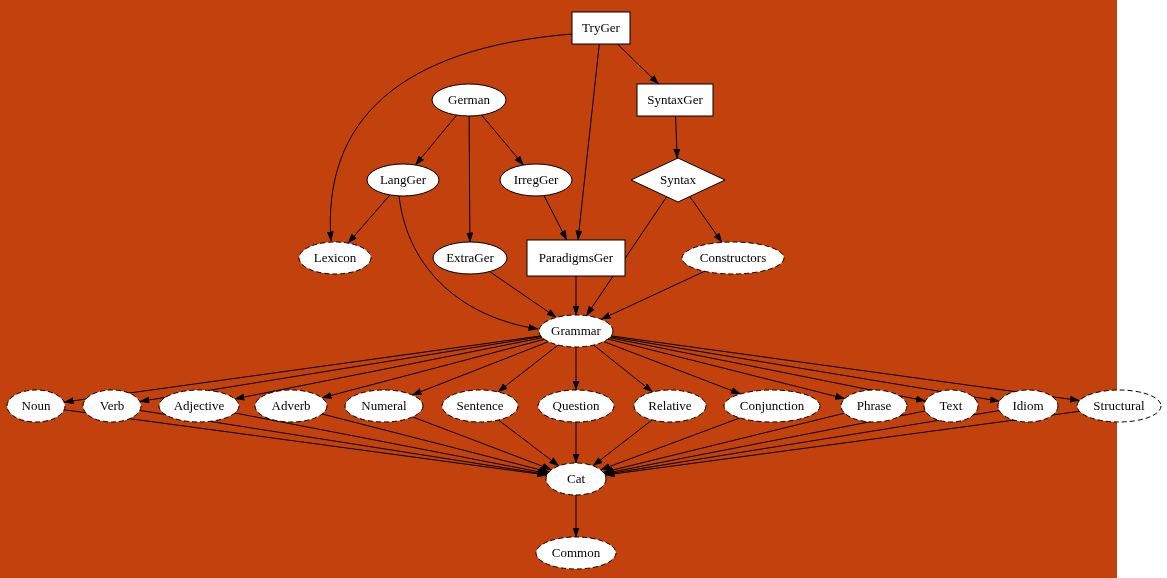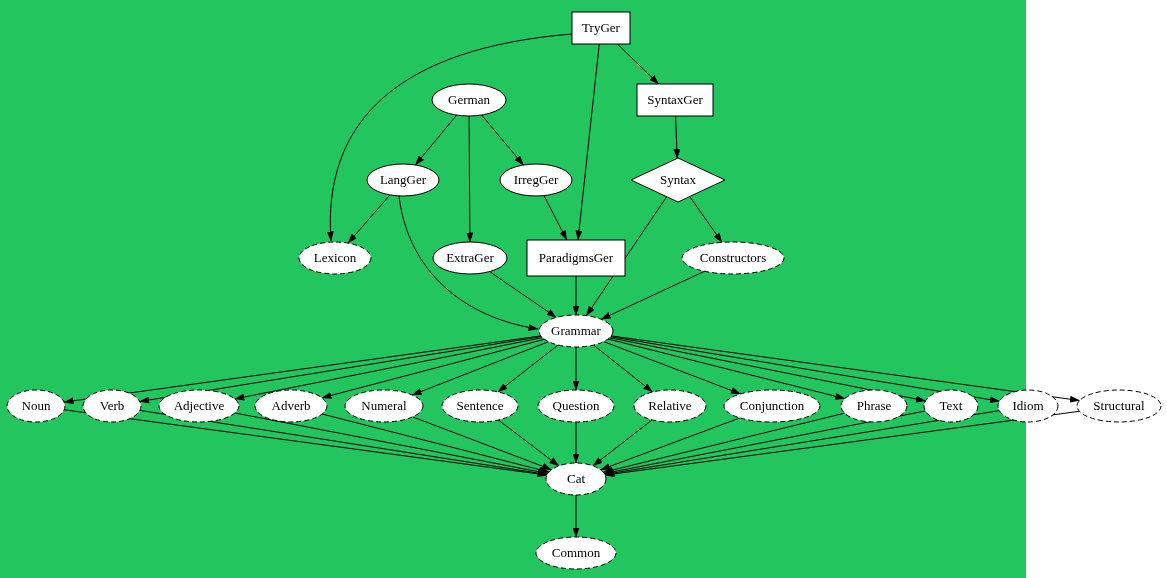--- a/index.html
+++ b/index.html
@@ -1,23 +1,23 @@
 <!DOCTYPE html>
 <html><head>
 <meta charset="utf-8">
 <style>
   html, body {
     margin: 0;
     padding: 0;
     background: #ffffff;
   }
   .canvas-wrap {
-    width: 1026px;
+    width: 1117px;
     height: 578px;
-    background: #22c55e;
+    background: #c2410c;
     position: relative;
   }
   svg { display: block; }
   .edge {
     fill: none;
     stroke: #000000;
     stroke-width: 1;
   }
   .node-shape {
     fill: #ffffff;

